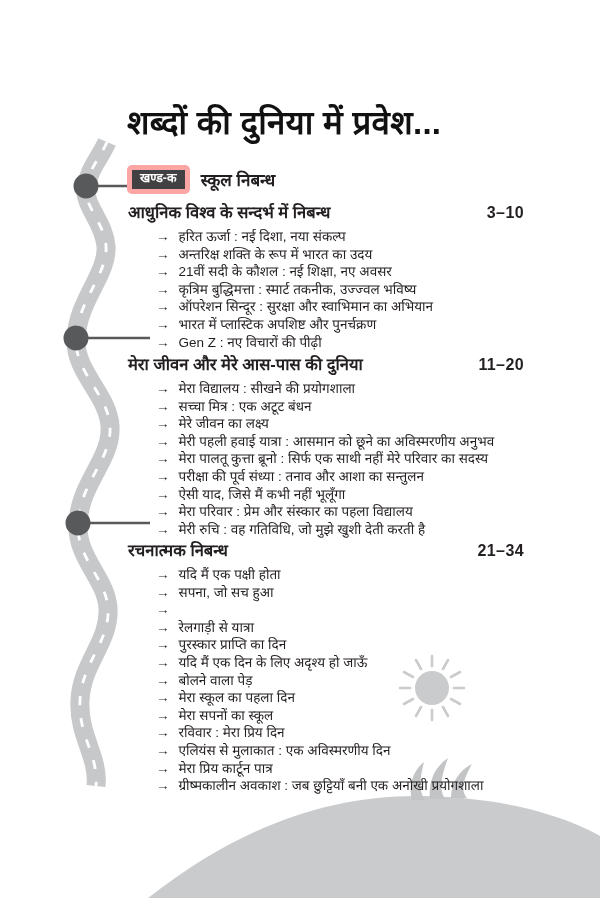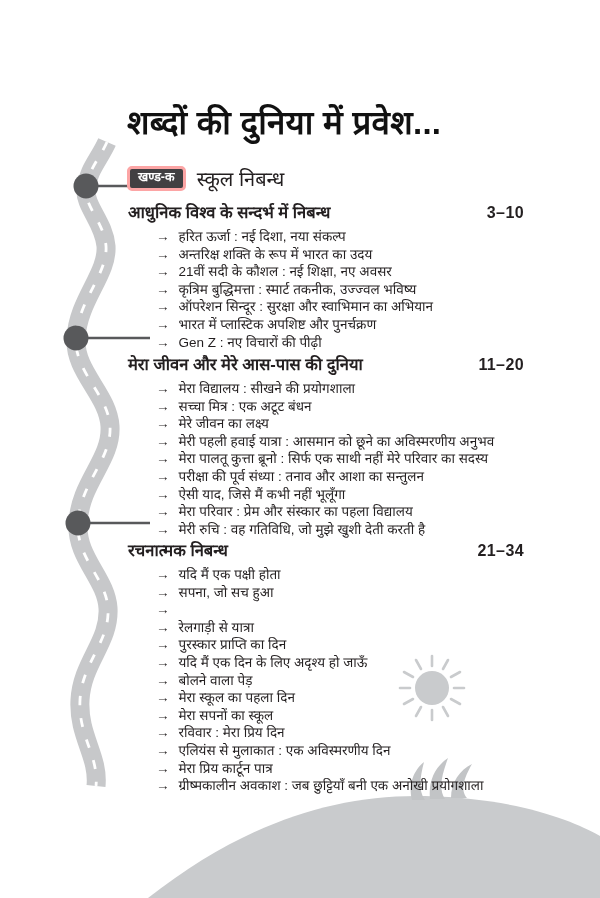--- a/index.html
+++ b/index.html
@@ -12,25 +12,25 @@
   .content { position:absolute; left:0; top:0; width:600px; height:820px;margin-top:27px; }
 
   .page-title {
     position:absolute; left:127px; top:72px; margin:0;
     font-size:33px; font-weight:bold; letter-spacing:0.3px; color:#111111;
     white-space:nowrap;
   }
 
   .badge-row { position:absolute; left:127px; top:138px; display:flex; align-items:center; gap:11px; }
   .badge {
-    background:#414042; border:3px solid #fca5a5; border-radius:5px;
+    background:#414042; border:5px solid #fca5a5; border-radius:5px;
     color:#ffffff; font-weight:bold; font-size:12.5px; padding:1px 8px 2px; line-height:1.25;
     white-space:nowrap;
   }
-  .badge-caption { font-weight:normal; font-size:20px; white-space:nowrap; }
+  .badge-caption { font-weight:bold; font-size:17px; white-space:nowrap; }
 
   .toc-section { position:absolute; left:128px; width:396px; }
   #sec1 { top:174px; }
   #sec2 { top:326px; }
   #sec3 { top:512px; }
 
   .sec-head {
     display:flex; justify-content:space-between; align-items:baseline;
     font-weight:bold; font-size:16.5px; line-height:22px; margin-bottom:4px;
   }

